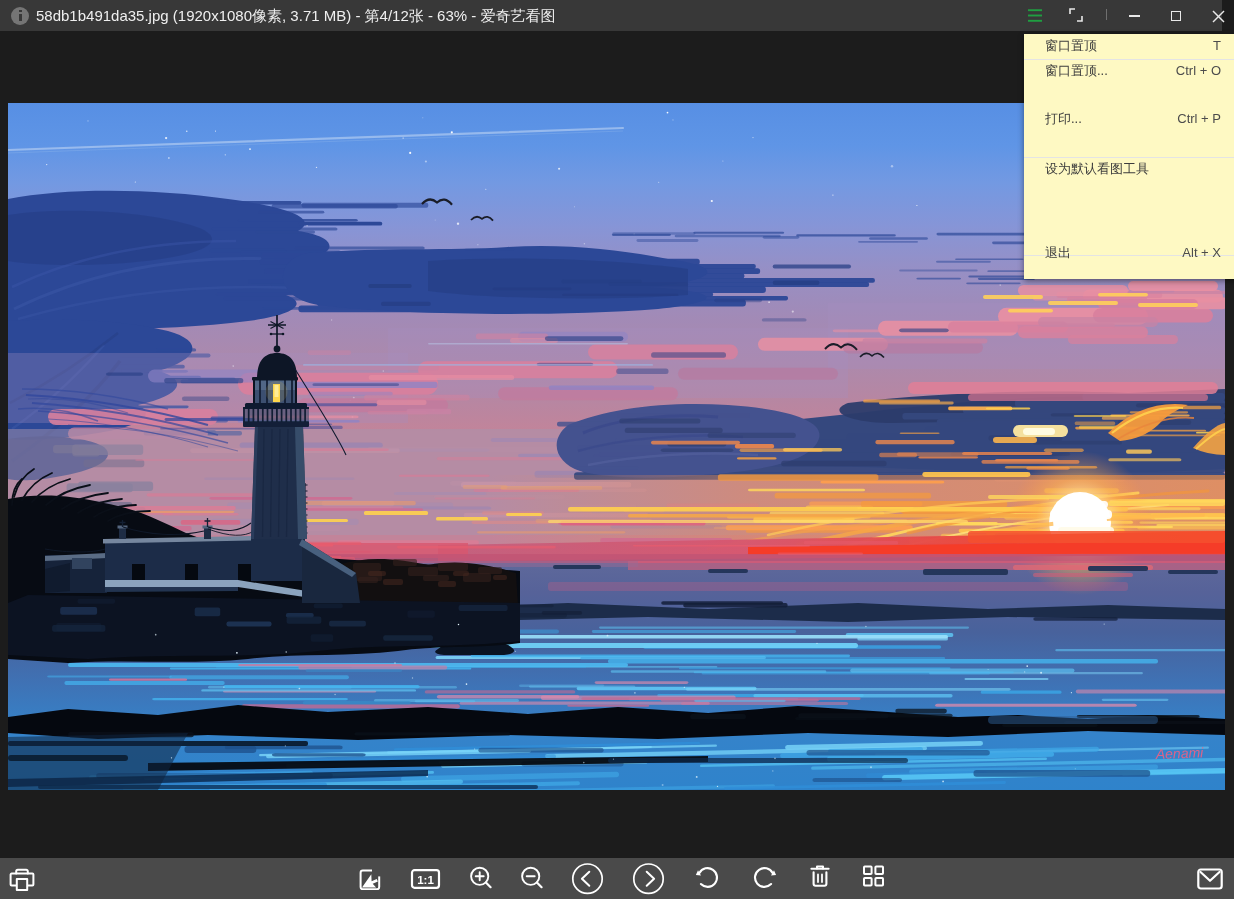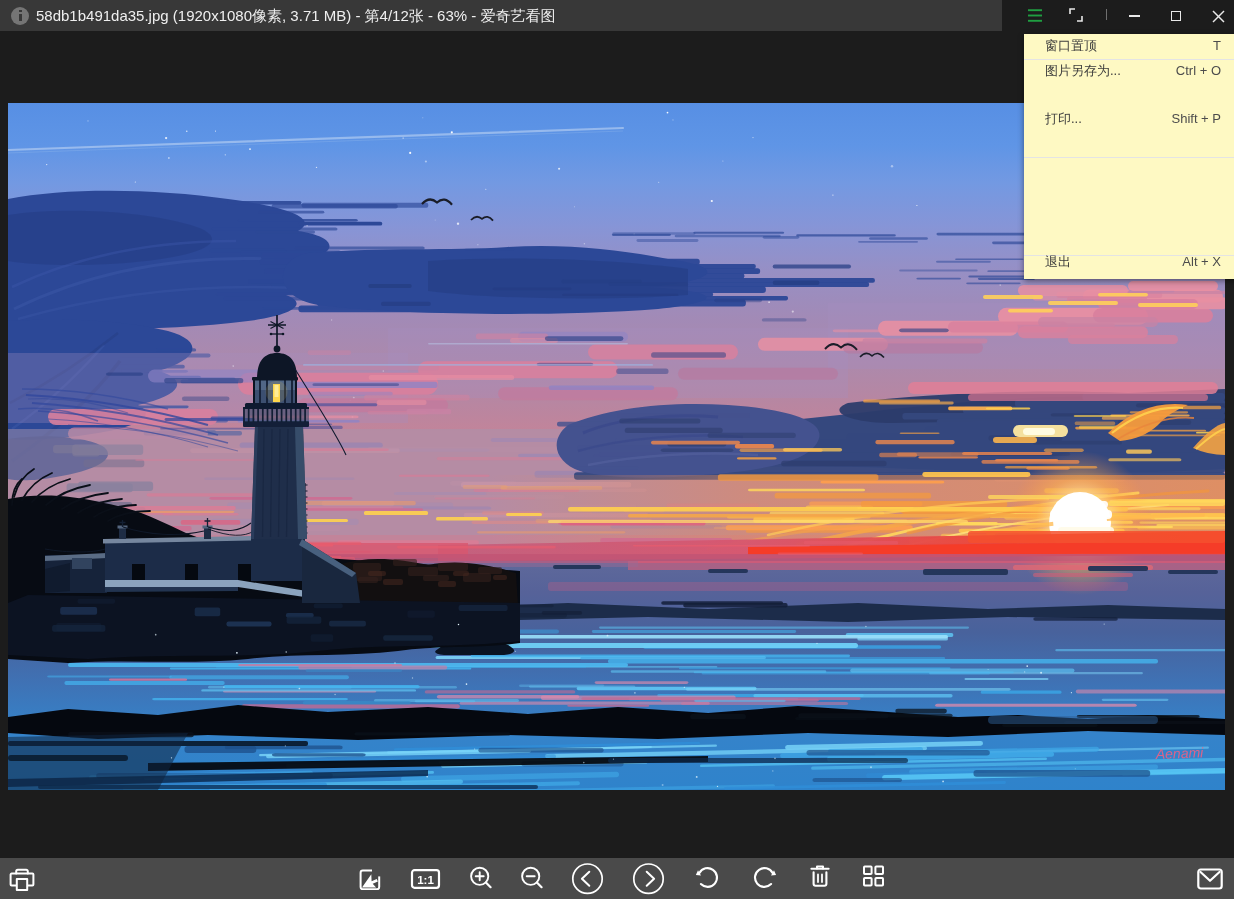--- a/index.html
+++ b/index.html
@@ -1,18 +1,18 @@
 <!DOCTYPE html>
 <html><head>
 <meta charset="utf-8">
 <style>
 * { margin:0; padding:0; box-sizing:border-box; }
 html,body { width:1234px; height:899px; overflow:hidden; background:#1c1c1c;
   font-family:"Liberation Sans", sans-serif; }
-#titlebar { position:absolute; left:0; top:0; width:1002px; height:31px; background:#383838; }
+#titlebar { position:absolute; left:0; top:0; width:1222px; height:31px; background:#383838; }
 #title-ico { position:absolute; left:11px; top:6.5px; width:18px; height:18px; border-radius:50%;
   background:#757575; }
 #title-ico .dot { position:absolute; left:8px; top:3.2px; width:2.6px; height:2.6px; background:#383838; }
 #title-ico .stem { position:absolute; left:8px; top:7.2px; width:2.6px; height:7.5px; background:#383838; }
 #title-text { position:absolute; left:36px; top:0; height:31px; line-height:32px; color:#efefef;
   font-size:15px; white-space:nowrap; }
 #toolbar { position:absolute; left:0; top:858px; width:1234px; height:41px; background:#4a4a4a; }
 #menu { position:absolute; left:1024px; top:34px; width:225px; height:245px; background:#fef9c3;
   box-shadow:0 2px 6px rgba(0,0,0,0.45); }
 .mrow { position:absolute; left:0; width:210px; height:24.5px; line-height:24.5px; }
@@ -942,26 +942,29 @@
     <rect x="2.3" y="2.5" width="23.4" height="19" rx="2.5" stroke-width="2.2"></rect>
     <path d="M4.5 5 L14 13.8 L23.5 5" stroke-width="2.2"></path>
   </svg>
 <div id="menu">
 <div class="mrow" style="top:0.00px">
       <span class="ml">窗口置顶</span>
       <span class="ms">T</span>
     </div>
 <div class="msep" style="top:24.50px"></div>
 <div class="mrow" style="top:24.50px">
-      <span class="ml">图片另存为...</span>
+      <span class="ml">窗口置顶...</span>
       <span class="ms">Ctrl + O</span>
     </div>
 <div class="mrow" style="top:73px">
       <span class="ml">打印...</span>
-      <span class="ms">Shift + P</span>
+      <span class="ms">Ctrl + P</span>
     </div>
 <div class="msep" style="top:122.50px"></div>
+<div class="mrow" style="top:122.50px">
+      <span class="ml">设为默认看图工具</span>
+    </div>
 <div class="msep" style="top:220.50px"></div>
-<div class="mrow" style="top:216px">
+<div class="mrow" style="top:207px">
       <span class="ml">退出</span>
       <span class="ms">Alt + X</span>
     </div>
 </div>
 
 </body></html>

